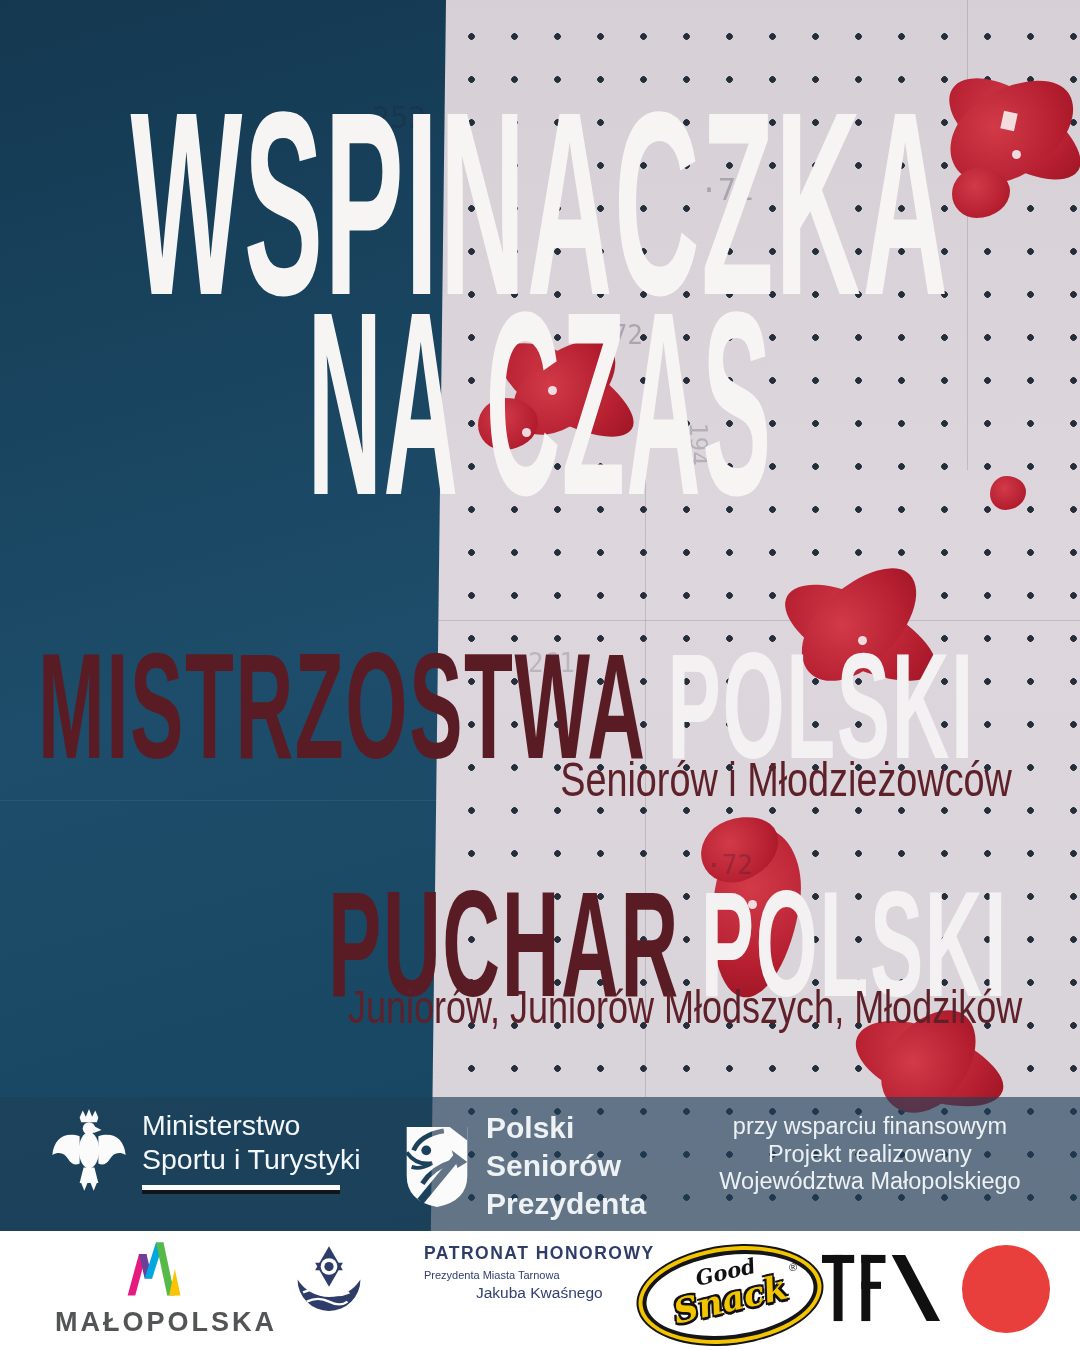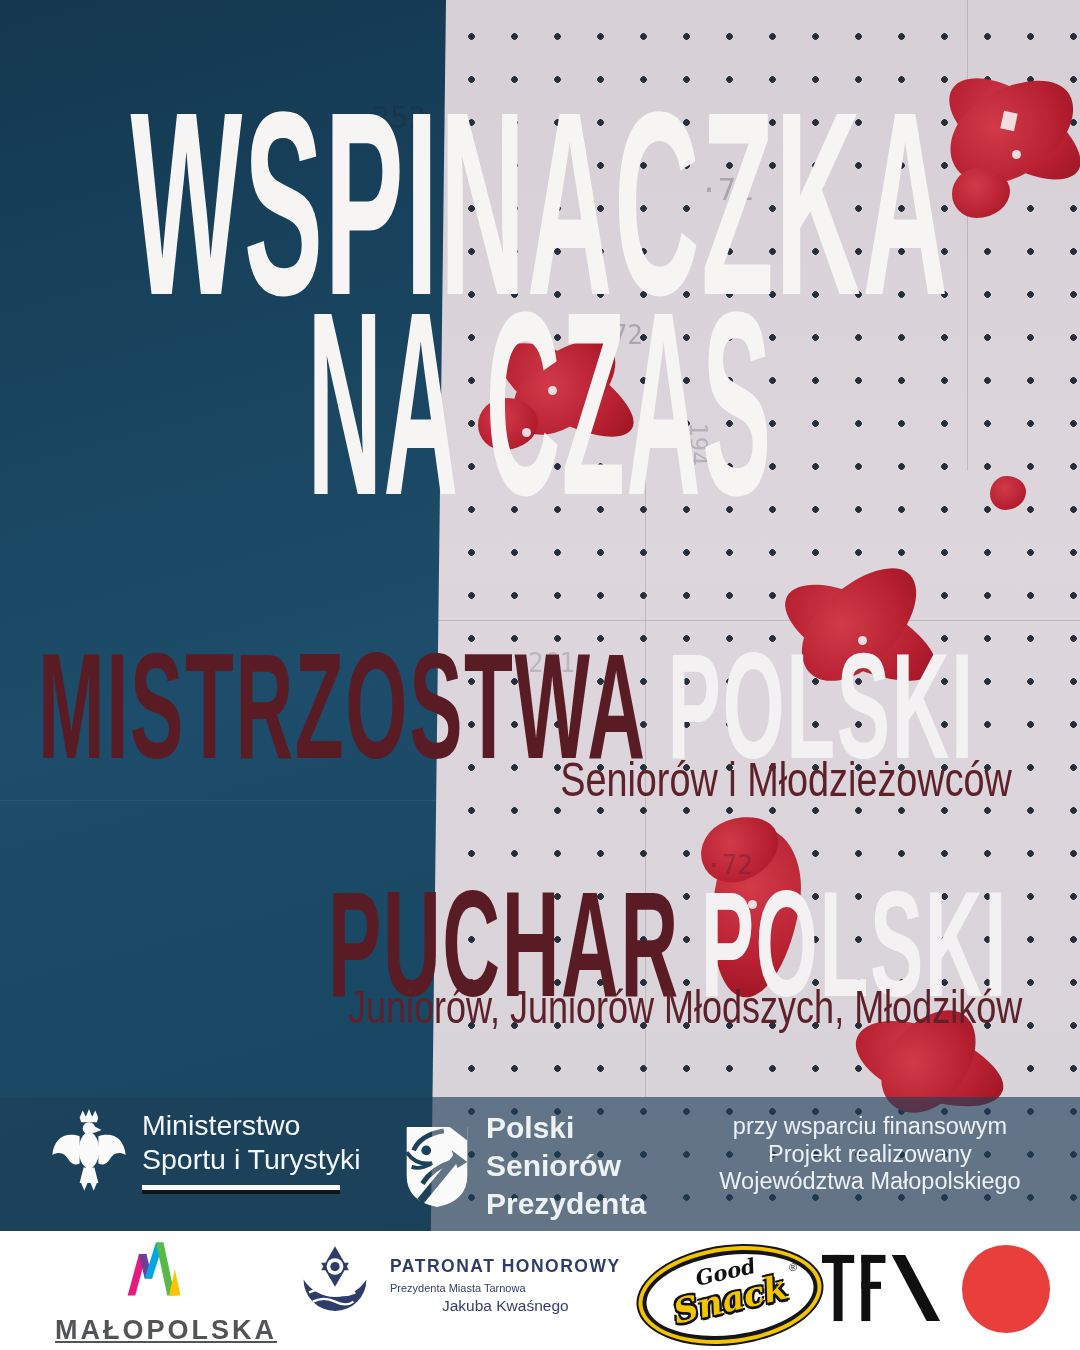--- a/index.html
+++ b/index.html
@@ -57,22 +57,22 @@
   .ministry-rule-w{margin-top:9px;width:198px;height:5px;background:#fbfbfb;}
   .ministry-rule-b{width:198px;height:4px;background:#10151c;}
   .pza{position:absolute;left:400px;top:12px;display:flex;align-items:center;}
   .pza-text{margin-left:12px;color:#eef2f5;font-size:30px;line-height:38px;font-weight:bold;}
   .support{position:absolute;left:660px;top:16px;width:420px;text-align:center;
            color:#edf1f4;font-size:23.5px;line-height:27.5px;font-weight:400;}
 
   
   .footer{position:absolute;left:0;top:1231px;width:1080px;height:119px;background:#ffffff;}
   .malopolska{position:absolute;left:55px;top:8px;width:200px;text-align:center;}
-  .malopolska-label{margin-top:12px;font-size:27px;letter-spacing:3px;color:#535456;font-weight:600;text-decoration:underline;}
-  .patronat{position:absolute;left:298px;top:12px;display:flex;align-items:center;}
+  .malopolska-label{margin-top:4px;font-size:27px;letter-spacing:3px;color:#535456;font-weight:600;}
+  .patronat{position:absolute;left:292px;top:12px;display:flex;align-items:flex-start;gap:40px;}
   .patronat-text{margin-left:18px;color:#2e3c6a;}
   .patronat-l1{font-size:17.5px;letter-spacing:1.5px;font-weight:600;}
   .patronat-l2{font-size:11px;margin-top:5px;color:#33406e;}
   .patronat-l3{font-size:15.5px;margin-top:3px;color:#33406e;text-align:center;}
   .goodsnack{position:absolute;left:642px;top:20px;width:168px;height:80px;border-radius:50%;
       background:#fff;border:4px solid #151515;box-shadow:0 0 0 4px #f3c400,0 0 0 6px #151515;
       transform:rotate(-7deg);}
   .gs-good{position:absolute;left:52px;top:4px;font-family:"DejaVu Serif",serif;font-style:italic;
       font-weight:bold;font-size:21px;color:#111;transform:rotate(-6deg);}
   .gs-snack{position:absolute;left:26px;top:24px;font-family:"DejaVu Serif",serif;font-style:italic;

